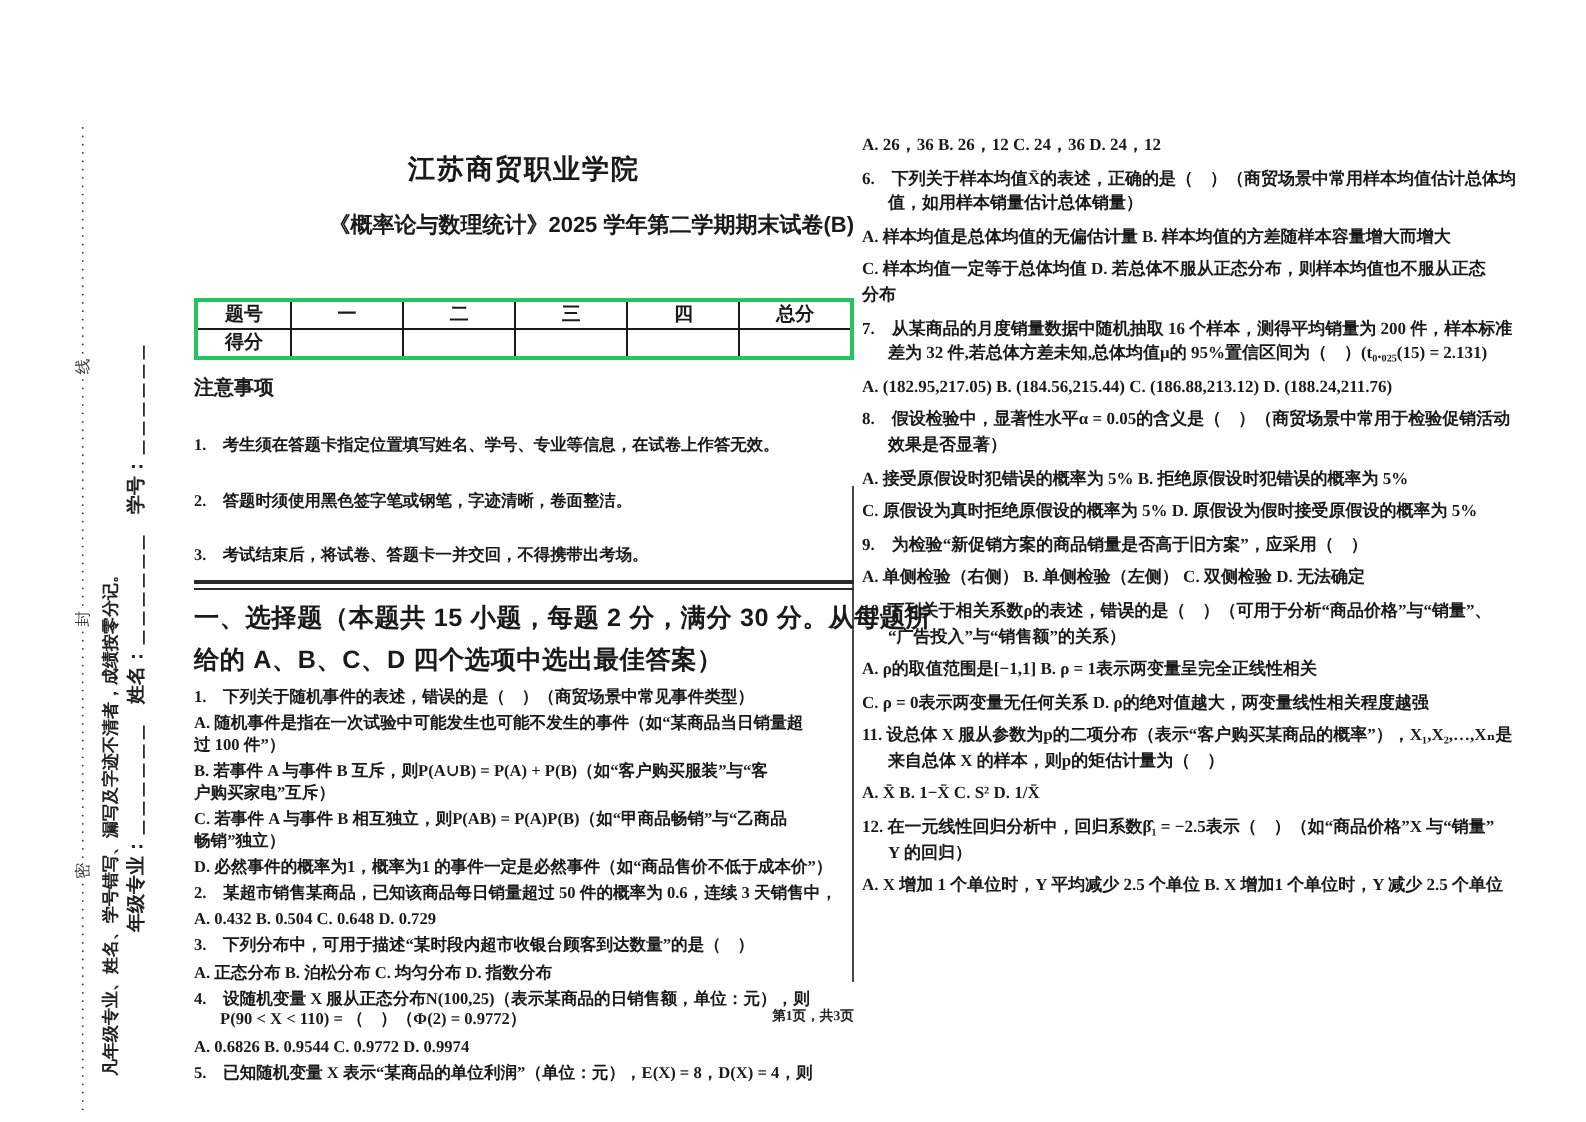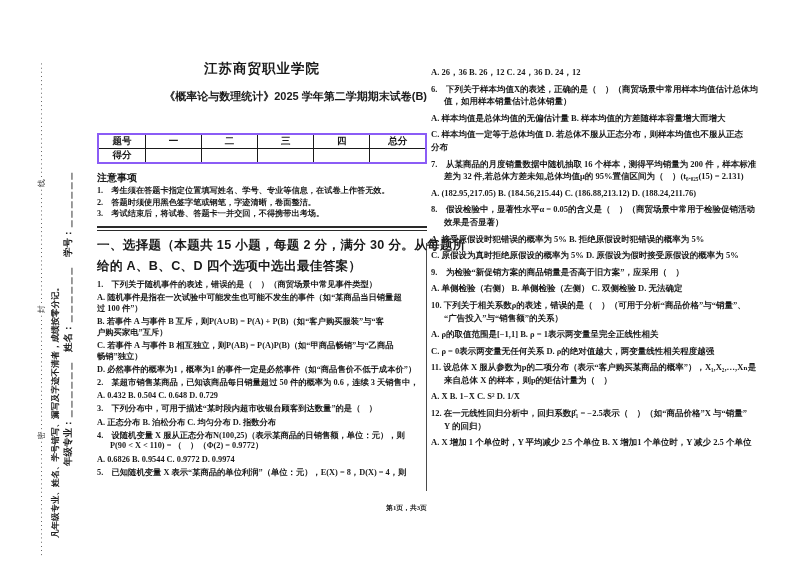--- a/index.html
+++ b/index.html
@@ -7,37 +7,37 @@
         font-family:"Liberation Serif","DejaVu Serif",serif;color:#1a1a1a;}
 
   
   .rot{position:absolute;transform-origin:0 0;transform:rotate(-90deg);
        white-space:nowrap;color:#222;}
   .seal{left:36px;top:556px;font-size:8px;letter-spacing:1.5px;color:#3a3a3a;}
   .warn{left:50px;top:538px;font-size:8.5px;font-weight:600;}
   .fills{left:62px;top:466px;font-size:9.5px;font-weight:600;}
 
   
-  .colL{position:absolute;left:97px;top:60px;width:330px;}
+  .colL{position:absolute;left:97px;top:76px;width:330px;}
   .colR{position:absolute;left:431px;top:62px;width:362px;}
   .divider-v{position:absolute;left:426px;top:243px;width:1px;height:248px;background:#4a4a4a;}
 
   .colL h1{font-size:13.5px;text-align:center;margin:0 0 11px;font-weight:bold;
            font-family:"Liberation Sans","DejaVu Sans",sans-serif;letter-spacing:1px;}
   .colL h2{font-size:11px;text-align:right;margin:0 0 5px;font-weight:bold;
            font-family:"Liberation Sans","DejaVu Sans",sans-serif;}
 
-  table.score{width:100%;border-collapse:collapse;table-layout:fixed;border:2px solid #8b5cf6;margin-top:29px;}
+  table.score{width:100%;border-collapse:collapse;table-layout:fixed;border:2px solid #22c55e;margin-top:29px;}
   .score td{border:1px solid #1a1a1a;height:13px;text-align:center;font-size:9.5px;
             font-weight:bold;padding:0;font-family:"Liberation Sans","DejaVu Sans",sans-serif;}
   .score td.lbl{width:14%;}
 
   .notes-title{font-weight:bold;font-size:10px;margin-top:7px;
                font-family:"Liberation Sans","DejaVu Sans",sans-serif;}
-  .notes .ln{font-size:8.2px;line-height:10.6px;margin-top:1px;font-weight:600;white-space:nowrap;}
+  .notes .ln{font-size:8.2px;line-height:10.6px;margin-top:17px;font-weight:600;white-space:nowrap;}
 
   .dbl-rule{margin:6px 0 4px;border-top:2px solid #2a2a2a;border-bottom:1px solid #2a2a2a;height:2px;}
 
   .sec-title{font-weight:bold;font-size:12.6px;line-height:21px;margin-top:3px;
              letter-spacing:0.3px;font-family:"Liberation Sans","DejaVu Sans",sans-serif;white-space:nowrap;}
 
   .qs .ln{white-space:nowrap;font-weight:600;}
   .colL .qs{font-size:8.3px;margin-top:3px;}
   .colL .qs .ln{line-height:10.7px;}
   .colL .qs .q,.colL .qs .o{margin-top:2.5px;}

